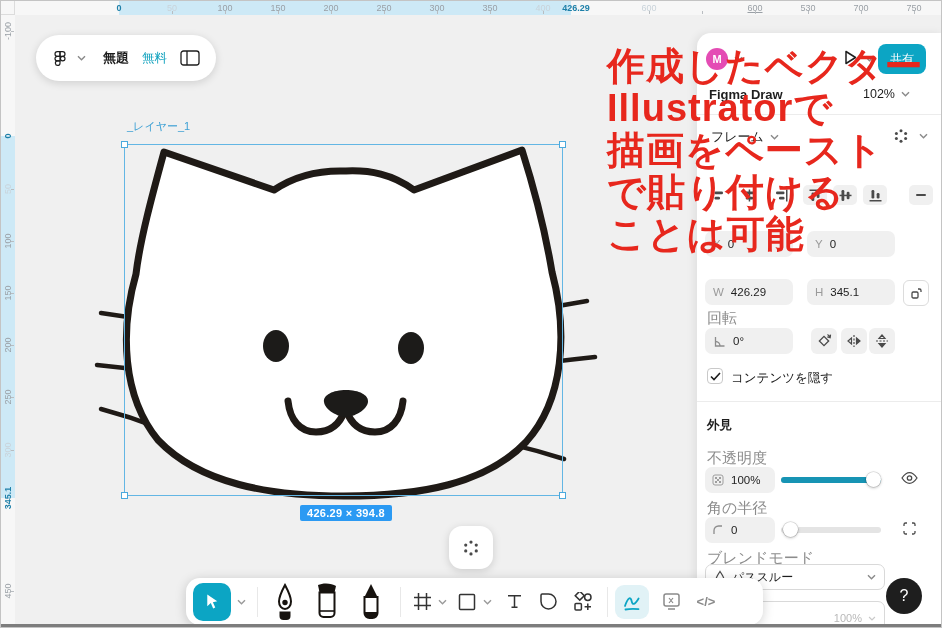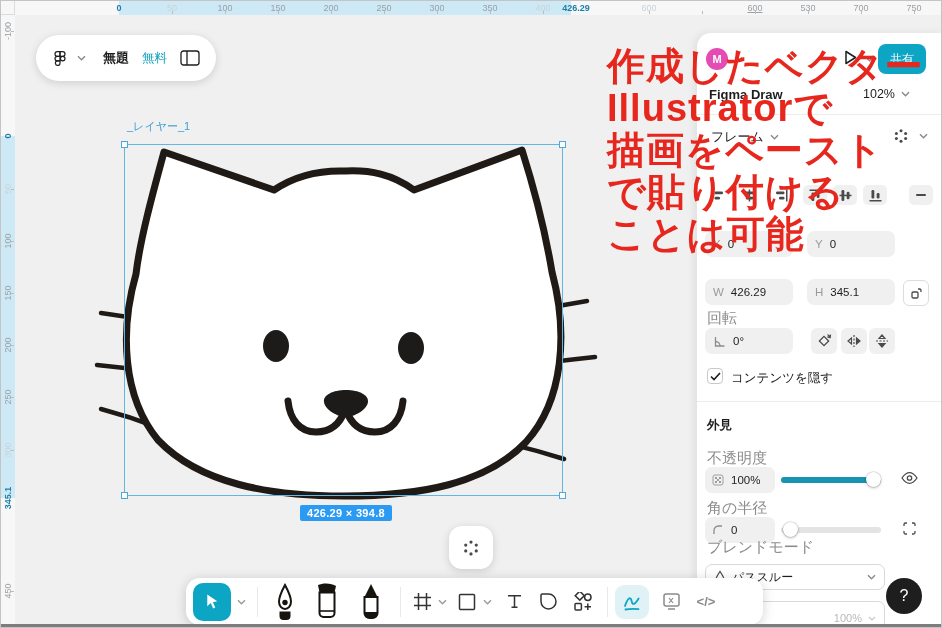--- a/index.html
+++ b/index.html
@@ -416,21 +416,21 @@
     </div>
     <span style="position:absolute;left:205px;top:488px;">
       <svg width="15" height="15" viewBox="0 0 15 15" fill="none" stroke="#4a4a4a" stroke-width="1.3">
         <path d="M2 5V3.5A1.5 1.5 0 0 1 3.5 2H5"></path>
           <path d="M10 2h1.5A1.5 1.5 0 0 1 13 3.5V5"></path>
           <path d="M13 10v1.5a1.5 1.5 0 0 1-1.5 1.5H10"></path>
           <path d="M5 13H3.5A1.5 1.5 0 0 1 2 11.5V10"></path>
         </svg>
       </span>
 
-    <div class="glabel" style="top:505px;">ブレンドモード</div>
+    <div class="glabel" style="top:516px;">ブレンドモード</div>
     <div class="dropdown" style="left:8px;top:531px;width:180px;">
       <svg width="12" height="14" viewBox="0 0 12 14" fill="none" stroke="#4a4a4a" stroke-width="1.3">
         <path d="M6 1.5C3.7 4.8 2.2 7 2.2 9a3.8 3.8 0 0 0 7.6 0C9.8 7 8.3 4.8 6 1.5Z"></path>
         </svg>
       <span>パススルー</span>
       <svg width="9" height="6" viewBox="0 0 9 6" fill="none" stroke="#8a8a8a" stroke-width="1.4" style="margin-left:auto;">
           <path d="M1 1.2 4.5 4.8 8 1.2"></path>
         </svg>
     </div>
 

